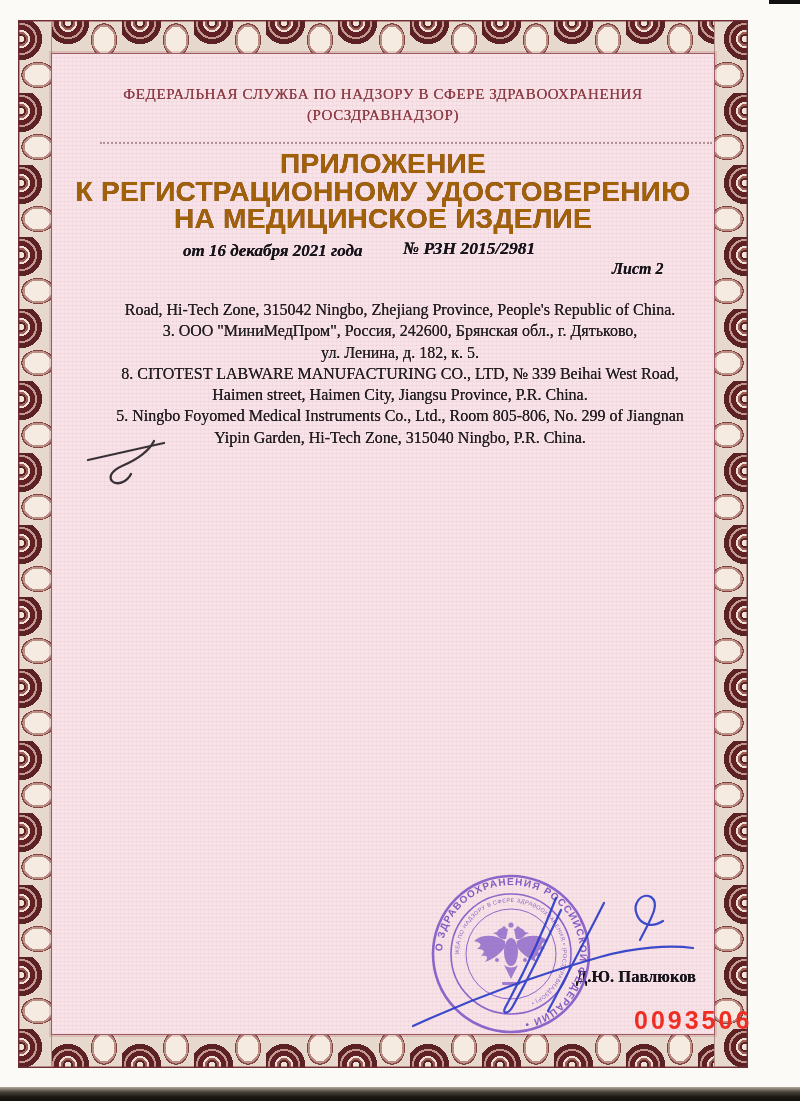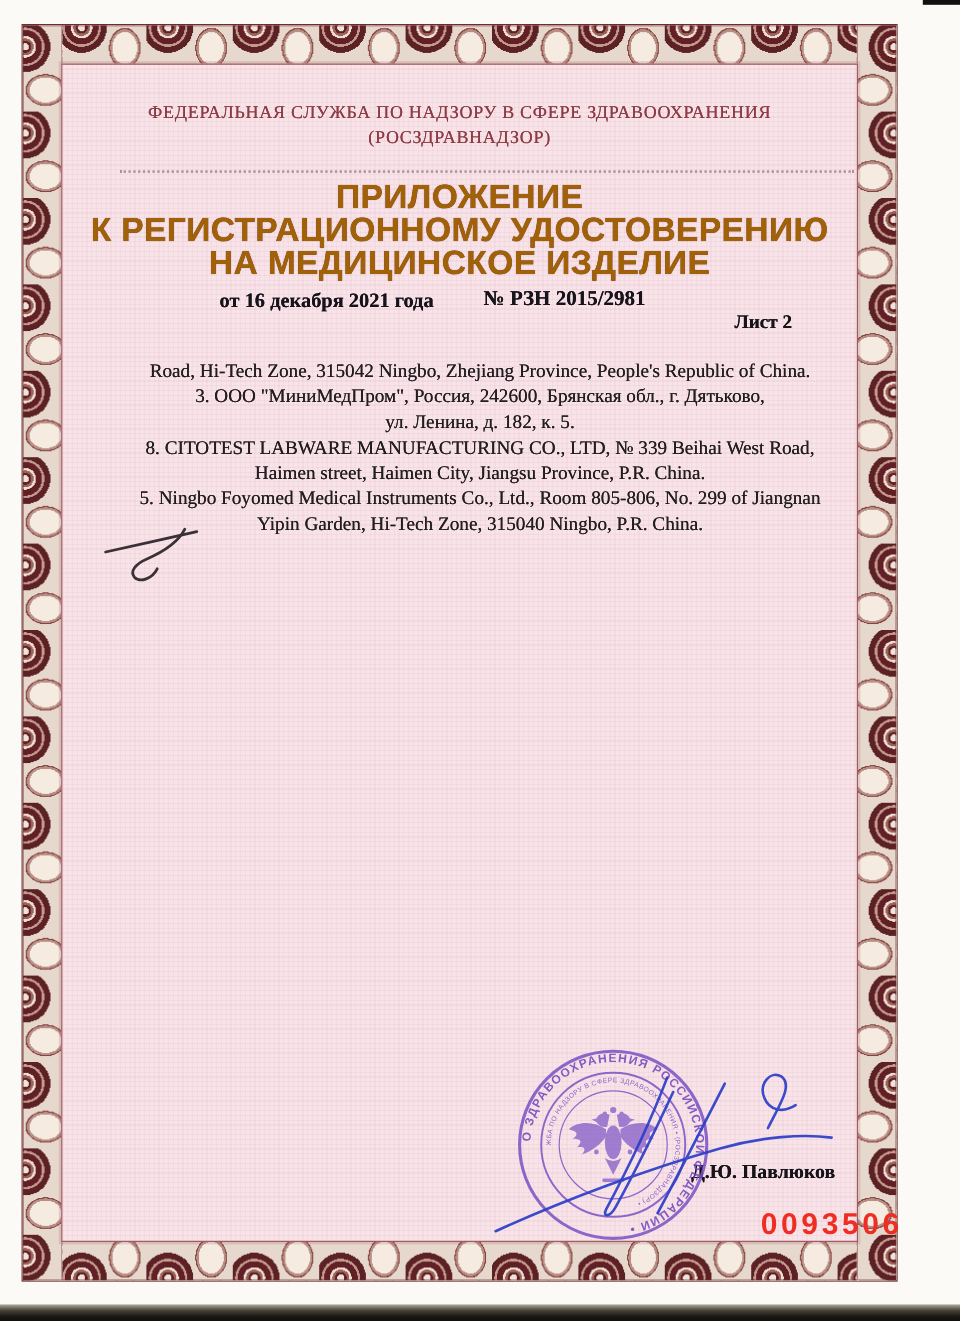--- a/index.html
+++ b/index.html
@@ -49,21 +49,21 @@
       repeating-linear-gradient(0deg, rgba(200,140,155,.10) 0 1px, rgba(0,0,0,0) 1px 4px),
       repeating-linear-gradient(90deg, rgba(200,140,155,.08) 0 1px, rgba(0,0,0,0) 1px 4px);
   }
   
   .abs{position:absolute;}
   .centered{left:51px;width:664px;text-align:center;}
   .hdr{font-size:15px;color:#8d3c44;letter-spacing:.6px;text-shadow:0 0 .5px #8d3c44;}
   .ttl{font-family:"Liberation Sans", sans-serif;font-weight:bold;font-size:28px;color:#a16207;
        letter-spacing:.3px;text-shadow:0 0 .6px #5a1a1e;}
   .dotted-rule{border-top:2px dotted #b38f96;height:0;}
-  .bold-meta{font-weight:bold;font-size:17px;color:#17131a;text-shadow:0 0 .4px #17131a;}
+  .bold-meta{font-weight:bold;font-size:17px;color:#17131a;text-shadow:0 0 .4px #17131a;font-style:italic;}
   .body-text{font-size:16px;line-height:21.3px;color:#211d20;text-shadow:0 0 .3px #211d20;text-align:center;}
   .footer-text{font-weight:bold;font-size:16px;line-height:22px;color:#17131a;text-shadow:0 0 .4px #17131a;}
   .signer{font-weight:bold;font-size:16.5px;color:#17131a;text-shadow:0 0 .4px #17131a;}
   .serial{font-family:Liberation Sans, sans-serif;font-weight:bold;font-size:25px;
           letter-spacing:3px;color:#ef2d22;}
   .stamp-svg{opacity:.85;}
   .sig-svg{opacity:.92;}
 </style>
 </head>
 <body>

